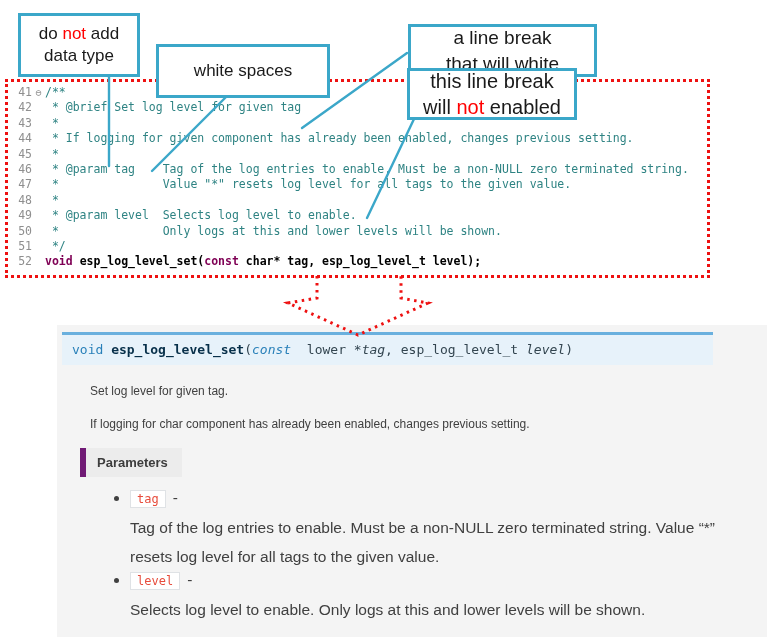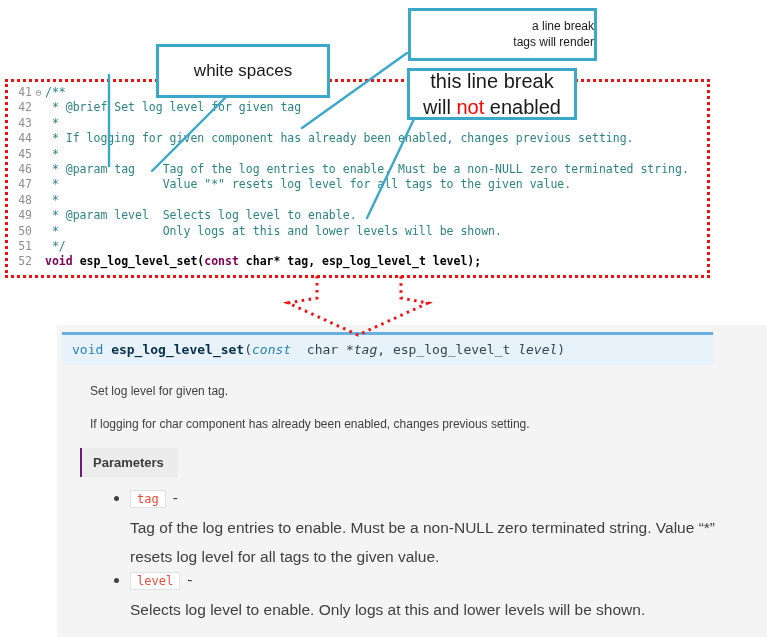--- a/index.html
+++ b/index.html
@@ -46,21 +46,21 @@
   }
   .sg-kw{color:#2980b9;}
   .sg-kwi{color:#2980b9;font-style:italic;}
   .sg-nm{color:#08304a;font-weight:bold;}
   .sg-pl{color:#334550;}
   .sg-pli{color:#334550;font-style:italic;}
   .sg-pri{color:#334550;font-style:italic;}
   .doc-p{margin:19px 20px 0 33px;font-size:12px;}
   #parameters-label{
     display:inline-block;margin:17px 0 0 23px;background:#ececec;
-    border-left:2px solid #701a75;padding:7px 14px 7px 11px;
+    border-left:6px solid #701a75;padding:7px 14px 7px 11px;
     font-size:13px;font-weight:bold;color:#3d3d3d;
   }
   #param-list{margin:12px 0 0 0;padding:0 0 0 73px;list-style:disc outside;}
   #param-list li{margin-top:0;color:#404040;}
   .param-chip{
     display:inline-block;font-family:"DejaVu Sans Mono",monospace;font-size:12px;
     color:#e74c3c;background:#fff;border:1px solid #dfe2e5;padding:1px 6px;
     margin-right:7px;vertical-align:middle;
   }
   .param-sep{font-size:15.5px;}
@@ -74,28 +74,29 @@
   <div id="red-frame"></div>
 
   <svg id="overlay" width="767" height="637">
     <line x1="109" y1="75" x2="109" y2="166" stroke="#3ba7c9" stroke-width="2.4" stroke-linecap="round"></line>
     <line x1="226" y1="97" x2="152" y2="171" stroke="#3ba7c9" stroke-width="2.4" stroke-linecap="round"></line>
     <line x1="407" y1="53" x2="302" y2="128" stroke="#3ba7c9" stroke-width="2.4" stroke-linecap="round"></line>
     <line x1="414" y1="119" x2="367" y2="218" stroke="#3ba7c9" stroke-width="2.4" stroke-linecap="round"></line>
     <path d="M317,276 L317,298 L288,303 L358,335 L428,303 L401,298 L401,276" fill="none" stroke="#ee1111" stroke-width="3" stroke-dasharray="2.5 4.5"></path>
   </svg>
 
+  <div class="callout" style="left:18px;top:13px;width:116px;height:58px;"><div><span>do </span><span class="red">not</span><span> add</span></div><div><span>data type</span></div></div>
   <div class="callout" style="left:156px;top:44px;width:168px;height:48px;"><div><span>white spaces</span></div></div>
-  <div class="callout" style="left:408px;top:8px;width:183px;height:47px;font-size:12px;align-items:flex-end;"><div><span>a line break</span></div><div><span>tags will render</span></div></div>
+  <div class="callout" style="left:408px;top:24px;width:183px;height:47px;font-size:19px;"><div><span>a line break</span></div><div><span>that will white</span></div></div>
   <div class="callout" style="left:407px;top:68px;width:164px;height:46px;font-size:20px;"><div><span>this line break</span></div><div><span>will </span><span class="red">not</span><span> enabled</span></div></div>
 
   <div id="code-editor"><div class="code-line"><span class="lnum">41</span><span class="fold">⊖</span><span class="ctext"><span class="tok-c">/**</span></span></div><div class="code-line"><span class="lnum">42</span><span class="fold"></span><span class="ctext"><span class="tok-c"> * @brief Set log level for given tag</span></span></div><div class="code-line"><span class="lnum">43</span><span class="fold"></span><span class="ctext"><span class="tok-c"> *</span></span></div><div class="code-line"><span class="lnum">44</span><span class="fold"></span><span class="ctext"><span class="tok-c"> * If logging for given component has already been enabled, changes previous setting.</span></span></div><div class="code-line"><span class="lnum">45</span><span class="fold"></span><span class="ctext"><span class="tok-c"> *</span></span></div><div class="code-line"><span class="lnum">46</span><span class="fold"></span><span class="ctext"><span class="tok-c"> * @param tag    Tag of the log entries to enable. Must be a non-NULL zero terminated string.</span></span></div><div class="code-line"><span class="lnum">47</span><span class="fold"></span><span class="ctext"><span class="tok-c"> *               Value "*" resets log level for all tags to the given value.</span></span></div><div class="code-line"><span class="lnum">48</span><span class="fold"></span><span class="ctext"><span class="tok-c"> *</span></span></div><div class="code-line"><span class="lnum">49</span><span class="fold"></span><span class="ctext"><span class="tok-c"> * @param level  Selects log level to enable.</span></span></div><div class="code-line"><span class="lnum">50</span><span class="fold"></span><span class="ctext"><span class="tok-c"> *               Only logs at this and lower levels will be shown.</span></span></div><div class="code-line"><span class="lnum">51</span><span class="fold"></span><span class="ctext"><span class="tok-c"> */</span></span></div><div class="code-line"><span class="lnum">52</span><span class="fold"></span><span class="ctext"><span class="tok-k">void</span><span class="tok-pb"> esp_log_level_set(</span><span class="tok-k">const</span><span class="tok-pb"> char* tag, esp_log_level_t level);</span></span></div></div>
 
   <div id="docs-panel">
-    <div id="signature"><span class="sg-kw">void </span><span class="sg-nm">esp_log_level_set</span><span class="sg-pl">(</span><span class="sg-kwi">const</span><span class="sg-pl">  char </span><span class="sg-pli">*</span><span class="sg-pri">tag</span><span class="sg-pl">, </span><span class="sg-pl">esp_log_level_t </span><span class="sg-pri">level</span><span class="sg-pl">)</span></div>
+    <div id="signature"><span class="sg-kw">void </span><span class="sg-nm">esp_log_level_set</span><span class="sg-pl">(</span><span class="sg-kwi">const</span><span class="sg-pl">  lower </span><span class="sg-pli">*</span><span class="sg-pri">tag</span><span class="sg-pl">, </span><span class="sg-pl">esp_log_level_t </span><span class="sg-pri">level</span><span class="sg-pl">)</span></div>
     <div class="doc-p">Set log level for given tag.</div>
     <div class="doc-p">If logging for char component has already been enabled, changes previous setting.</div>
     <div id="parameters-label">Parameters</div>
     <ul id="param-list">
         <li><span class="param-chip">tag</span><span class="param-sep">-</span><div class="param-desc">Tag of the log entries to enable. Must be a non-NULL zero terminated string. Value “*” resets log level for all tags to the given value.</div></li>
         <li><span class="param-chip">level</span><span class="param-sep">-</span><div class="param-desc">Selects log level to enable. Only logs at this and lower levels will be shown.</div></li>
       </ul>
   </div>
 
 </div>

